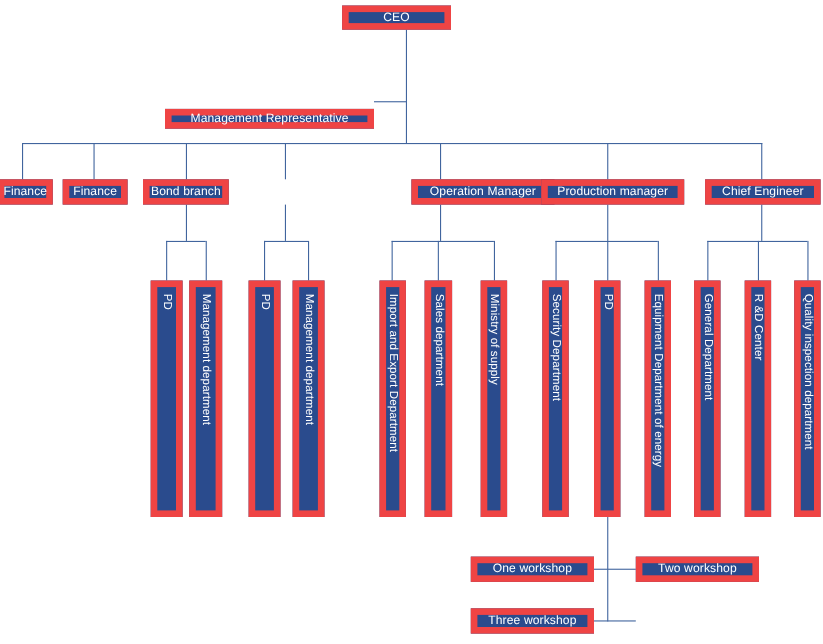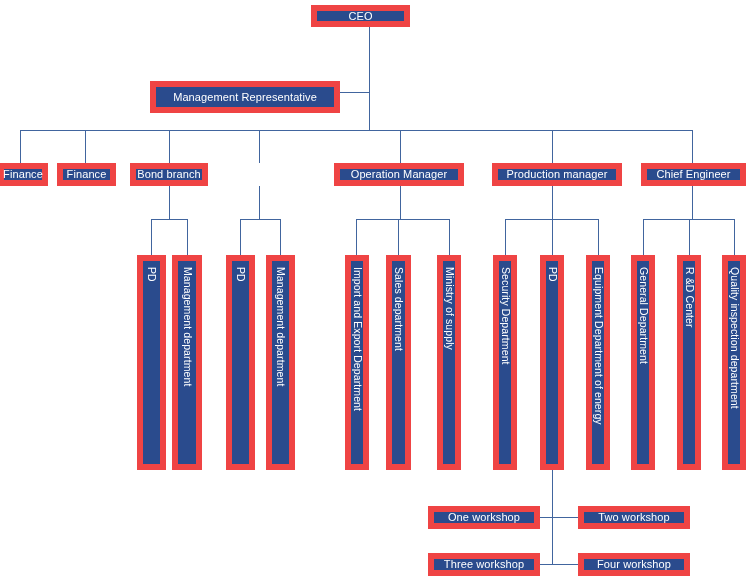--- a/index.html
+++ b/index.html
@@ -89,26 +89,26 @@
   <div class="conn v" style="left:734px; top:219px; height:36px;"></div>
 
   <div class="conn v" style="left:552px; top:470px; height:95px;"></div>
   <div class="conn h" style="left:540px; top:517px; width:12px;"></div>
   <div class="conn h" style="left:552px; top:517px; width:26px;"></div>
   <div class="conn h" style="left:540px; top:564px; width:12px;"></div>
   <div class="conn h" style="left:552px; top:564px; width:26px;"></div>
 
   <div class="node" style="left:311px; top:5px; width:99px; height:22px;">CEO</div>
 
-  <div class="node" style="left:150px; top:81px; width:190px; height:32px;text-align:center;">Management Representative</div>
+  <div class="node" style="left:150px; top:99px; width:190px; height:18px;text-align:center;">Management Representative</div>
 
   <div class="node" style="left:-2px; top:163px; width:50px; height:23px;">Finance</div>
   <div class="node" style="left:57px; top:163px; width:59px; height:23px;">Finance</div>
   <div class="node" style="left:130px; top:163px; width:78px; height:23px;">Bond branch</div>
-  <div class="node" style="left:334px; top:163px; width:130px; height:23px;">Operation Manager</div>
+  <div class="node" style="left:374px; top:163px; width:130px; height:23px;">Operation Manager</div>
   <div class="node" style="left:492px; top:163px; width:130px; height:23px;">Production manager</div>
   <div class="node" style="left:641px; top:163px; width:105px; height:23px;">Chief  Engineer</div>
 
   <div class="node vert" style="left:137px; top:255px; width:29px; height:215px;">PD</div>
   <div class="node vert" style="left:172px; top:255px; width:30px; height:215px;">Management department</div>
 
   <div class="node vert" style="left:226px; top:255px; width:29px; height:215px;">PD</div>
   <div class="node vert" style="left:266px; top:255px; width:29px; height:215px;">Management department</div>
 
   <div class="node vert" style="left:345px; top:255px; width:24px; height:215px;">Import and Export Department</div>
@@ -119,15 +119,14 @@
   <div class="node vert" style="left:540px; top:255px; width:24px; height:215px;">PD</div>
   <div class="node vert" style="left:586px; top:255px; width:24px; height:215px;">Equipment Department of energy</div>
 
   <div class="node vert" style="left:631px; top:255px; width:24px; height:215px;">General Department</div>
   <div class="node vert" style="left:677px; top:255px; width:24px; height:215px;">R &amp;D Center</div>
   <div class="node vert" style="left:722px; top:255px; width:24px; height:215px;">Quality inspection department</div>
 
   <div class="node" style="left:578px; top:506px; width:112px; height:23px;">Two workshop</div>
   <div class="node" style="left:428px; top:506px; width:112px; height:23px;">One workshop</div>
   <div class="node" style="left:428px; top:553px; width:112px; height:23px;">Three workshop</div>
-  <div class="node" style="left:578px; top:553px; width:112px; height:23px;">Four workshop</div>
 
 </div>
 
 </body></html>

